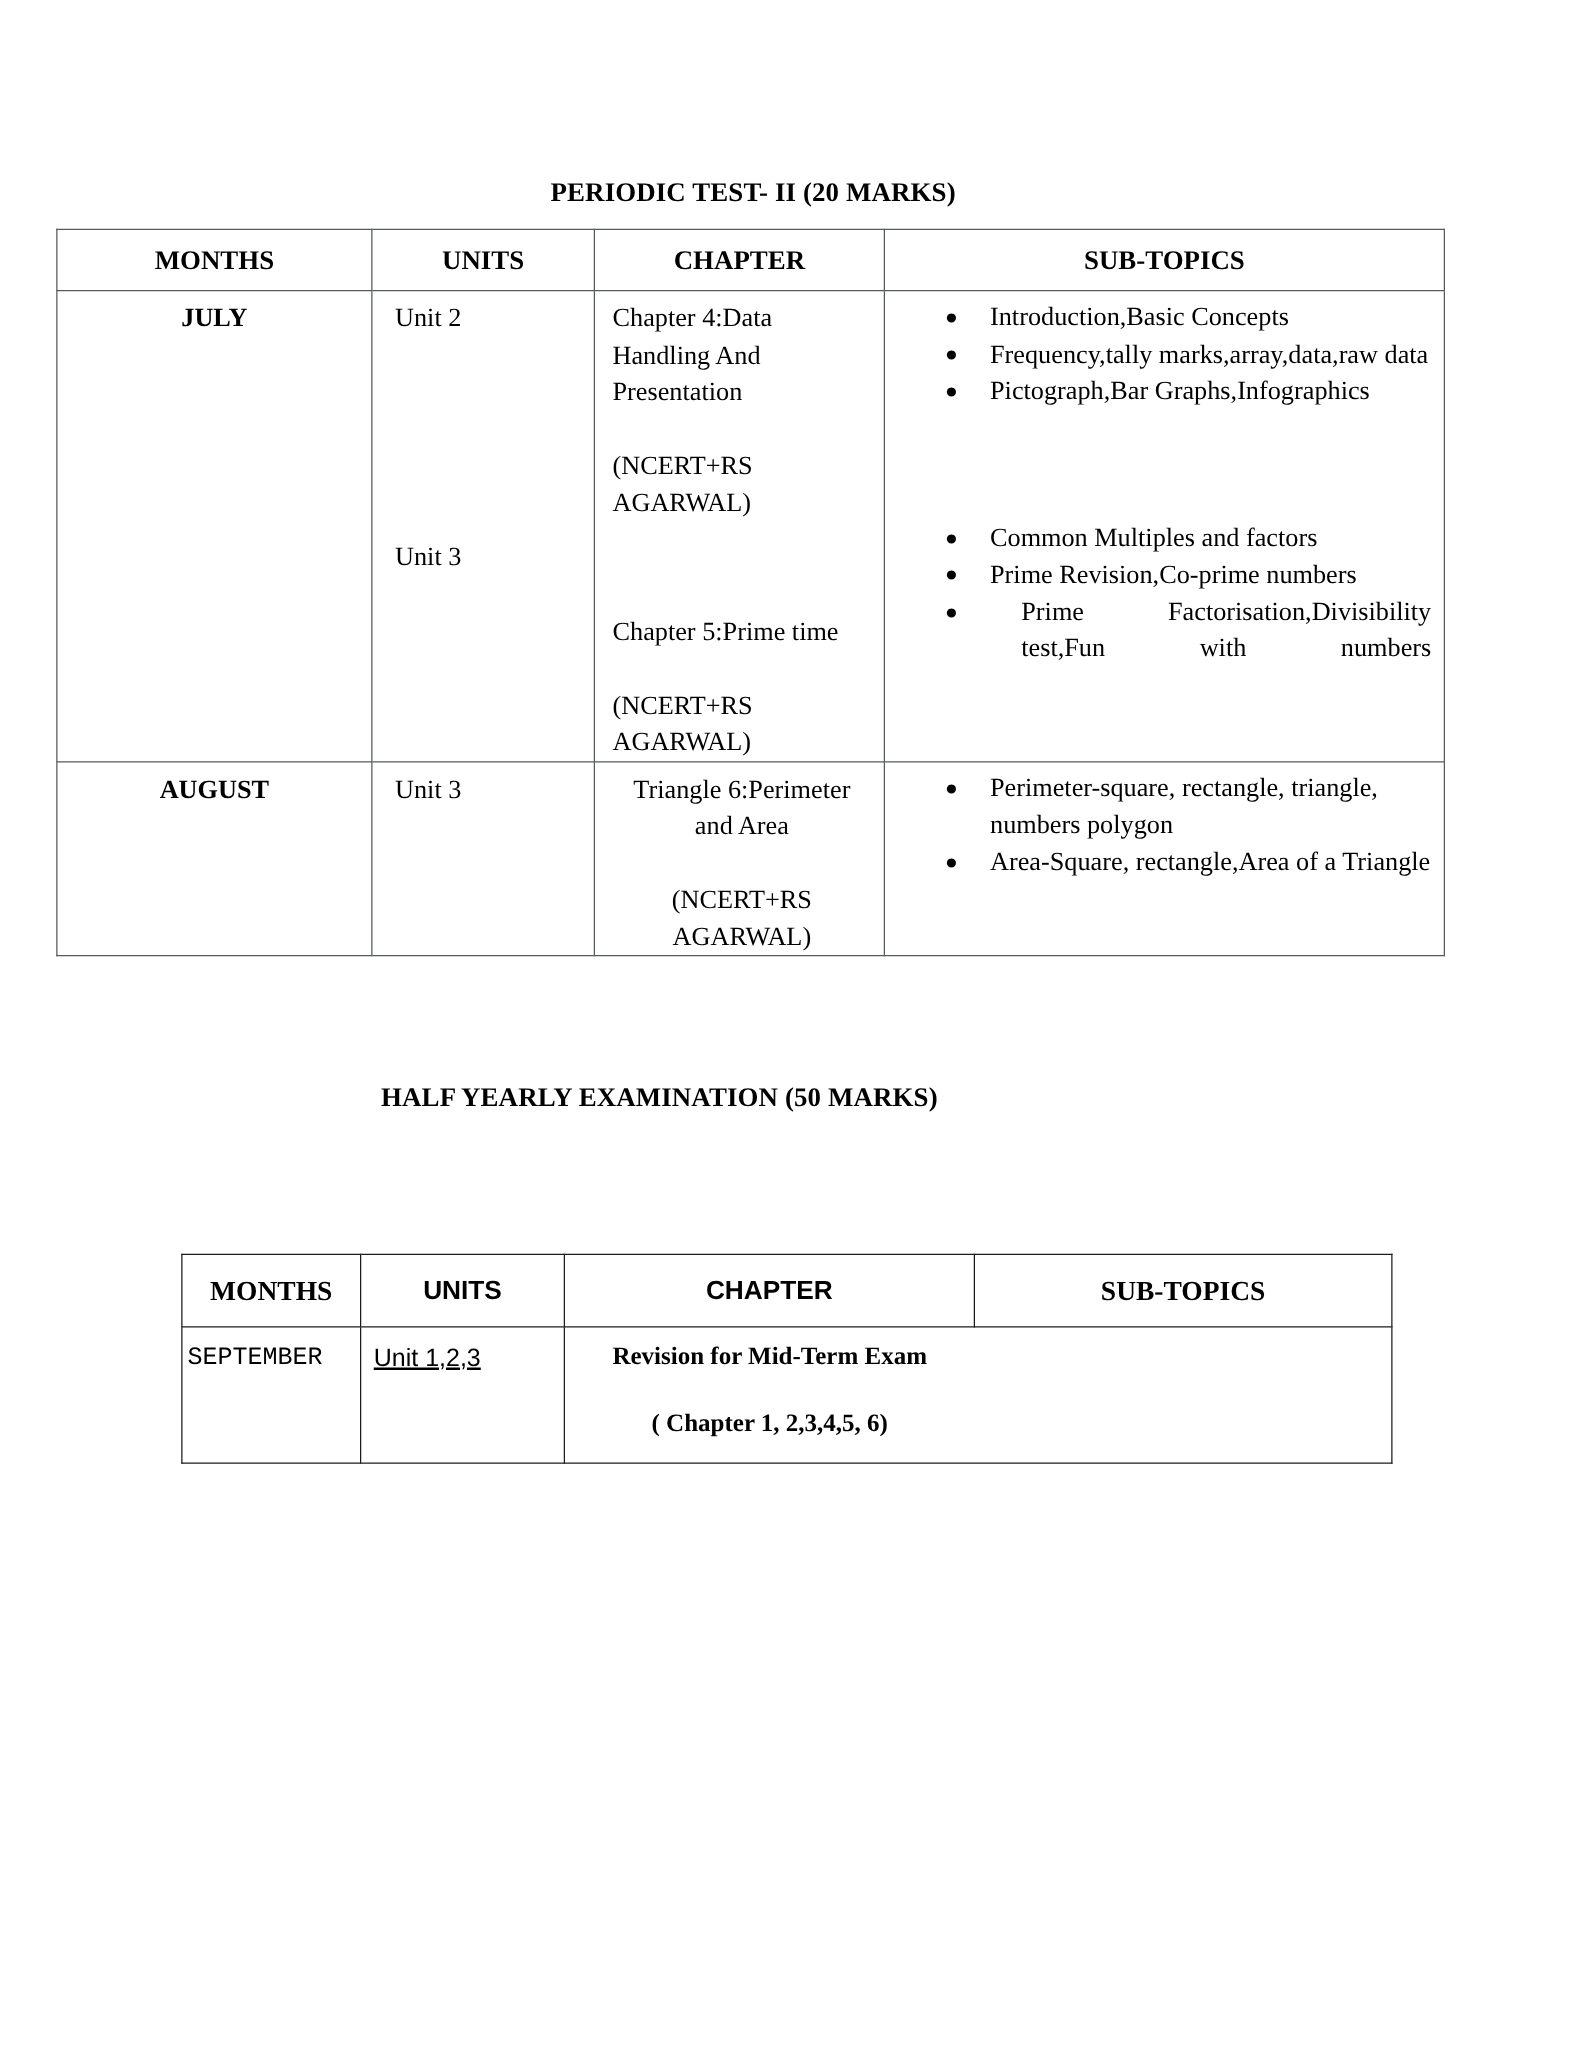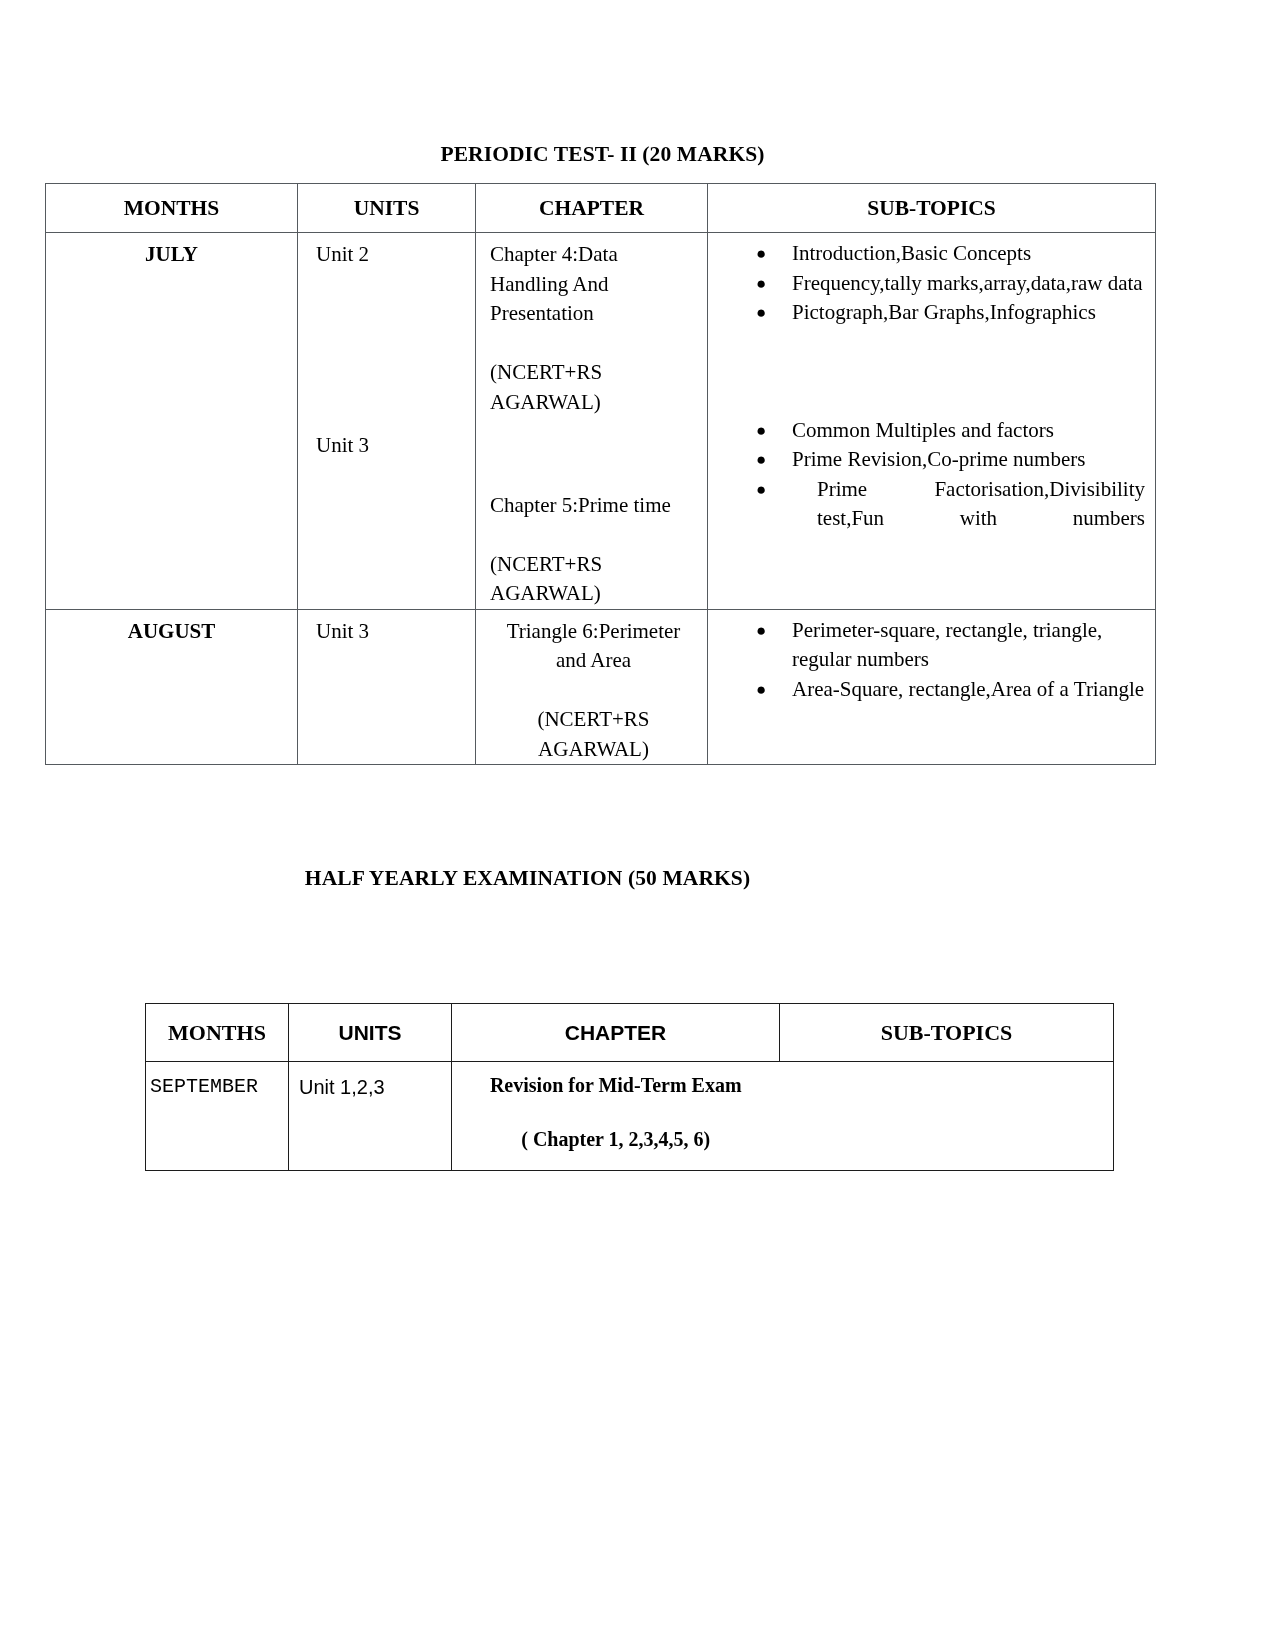--- a/index.html
+++ b/index.html
@@ -143,20 +143,21 @@
   .h2-month {
     text-align: left;
     font-family: Liberation Mono, monospace;
     font-size: 17.5px;
     padding: 10px 4px 0 4px !important;
   }
   .h2-unit {
     font-family: "Liberation Sans", "DejaVu Sans", sans-serif;
     font-size: 18px;
     padding: 10px 0 0 10px !important;
+    text-decoration: underline;
   }
   .h2-chapter {
     font-family: "Liberation Serif", "DejaVu Serif", serif;
     font-size: 22px;
     text-align: center;
     padding: 8px 0 0 0 !important;
     border-right: none !important;
     font-weight: bold;
   }
   .h2-sub {
@@ -259,21 +260,21 @@
         <td class="c-chapter" style="text-align:center;">
           <div>Triangle 6:Perimeter and Area</div>
           <div class="gap-block"></div>
           <div>(NCERT+RS AGARWAL)</div>
         </td>
 
         <td class="c-sub">
           <ul class="bullets">
             <li>
               <span class="bdot">●</span>
-              <span>Perimeter-square, rectangle, triangle, regular numbers</span>
+              <span>Perimeter-square, rectangle, triangle, numbers polygon</span>
             </li>
             <li>
               <span class="bdot">●</span>
               <span>Area-Square, rectangle,Area of a Triangle</span>
             </li>
           </ul>
         </td>
       </tr>
     </tbody>
   </table>

